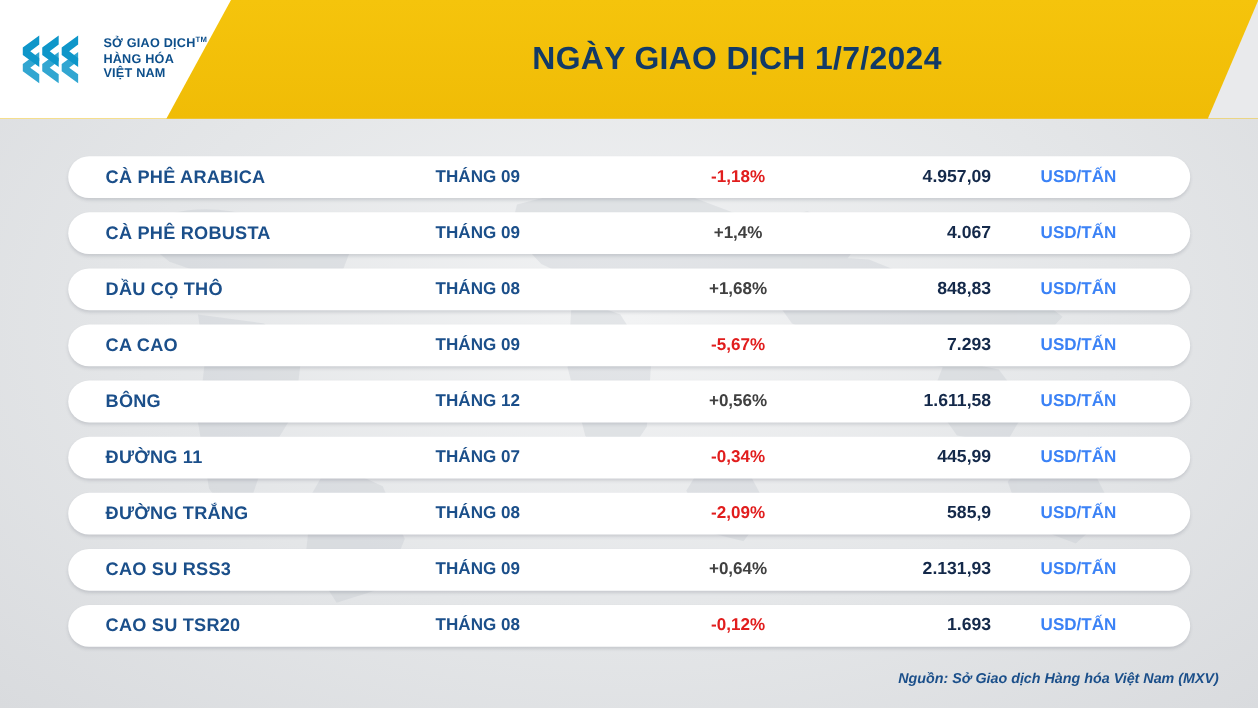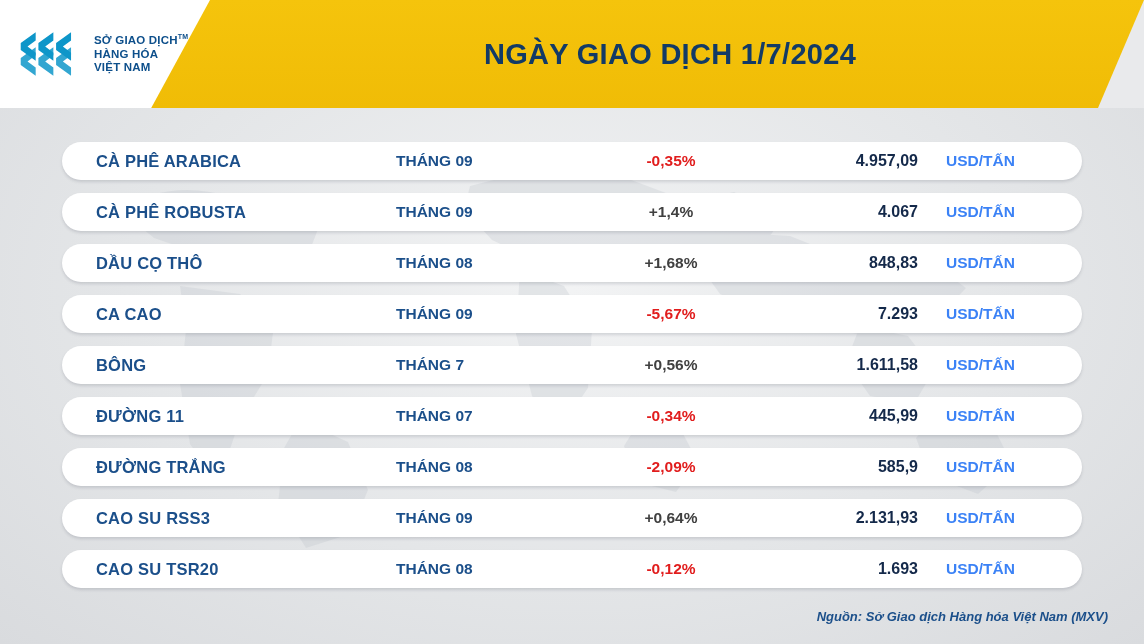--- a/index.html
+++ b/index.html
@@ -149,21 +149,21 @@
     white-space: nowrap;
   }
   .up { color: #404040; }
   .down { color: #e11d1d; }
   .c-price {
     width: 180px;
     font-size: 16px;
     font-weight: bold;
     color: #14294a;
     text-align: right;
-    padding-right: 28px;
+    padding-right: 45px;
     box-sizing: border-box;
     white-space: nowrap;
   }
   .c-unit {
     flex: 1;
     font-size: 15.5px;
     font-weight: bold;
     color: #3b82f6;
     text-align: left;
     white-space: nowrap;
@@ -222,21 +222,21 @@
     <div class="header-titles">
       <div class="title-2">NGÀY GIAO DỊCH 1/7/2024</div>
     </div>
   </div>
 
   <div class="rows">
 
     <div class="row">
       <div class="c-name">CÀ PHÊ ARABICA</div>
       <div class="c-month">THÁNG 09</div>
-      <div class="c-change down">-0,35%</div>
+      <div class="c-change down">-1,18%</div>
       <div class="c-price">4.957,09</div>
       <div class="c-unit">USD/TẤN</div>
     </div>
 
     <div class="row">
       <div class="c-name">CÀ PHÊ ROBUSTA</div>
       <div class="c-month">THÁNG 09</div>
       <div class="c-change up">+1,4%</div>
       <div class="c-price">4.067</div>
       <div class="c-unit">USD/TẤN</div>
@@ -253,21 +253,21 @@
     <div class="row">
       <div class="c-name">CA CAO</div>
       <div class="c-month">THÁNG 09</div>
       <div class="c-change down">-5,67%</div>
       <div class="c-price">7.293</div>
       <div class="c-unit">USD/TẤN</div>
     </div>
 
     <div class="row">
       <div class="c-name">BÔNG</div>
-      <div class="c-month">THÁNG 7</div>
+      <div class="c-month">THÁNG 12</div>
       <div class="c-change up">+0,56%</div>
       <div class="c-price">1.611,58</div>
       <div class="c-unit">USD/TẤN</div>
     </div>
 
     <div class="row">
       <div class="c-name">ĐƯỜNG 11</div>
       <div class="c-month">THÁNG 07</div>
       <div class="c-change down">-0,34%</div>
       <div class="c-price">445,99</div>

